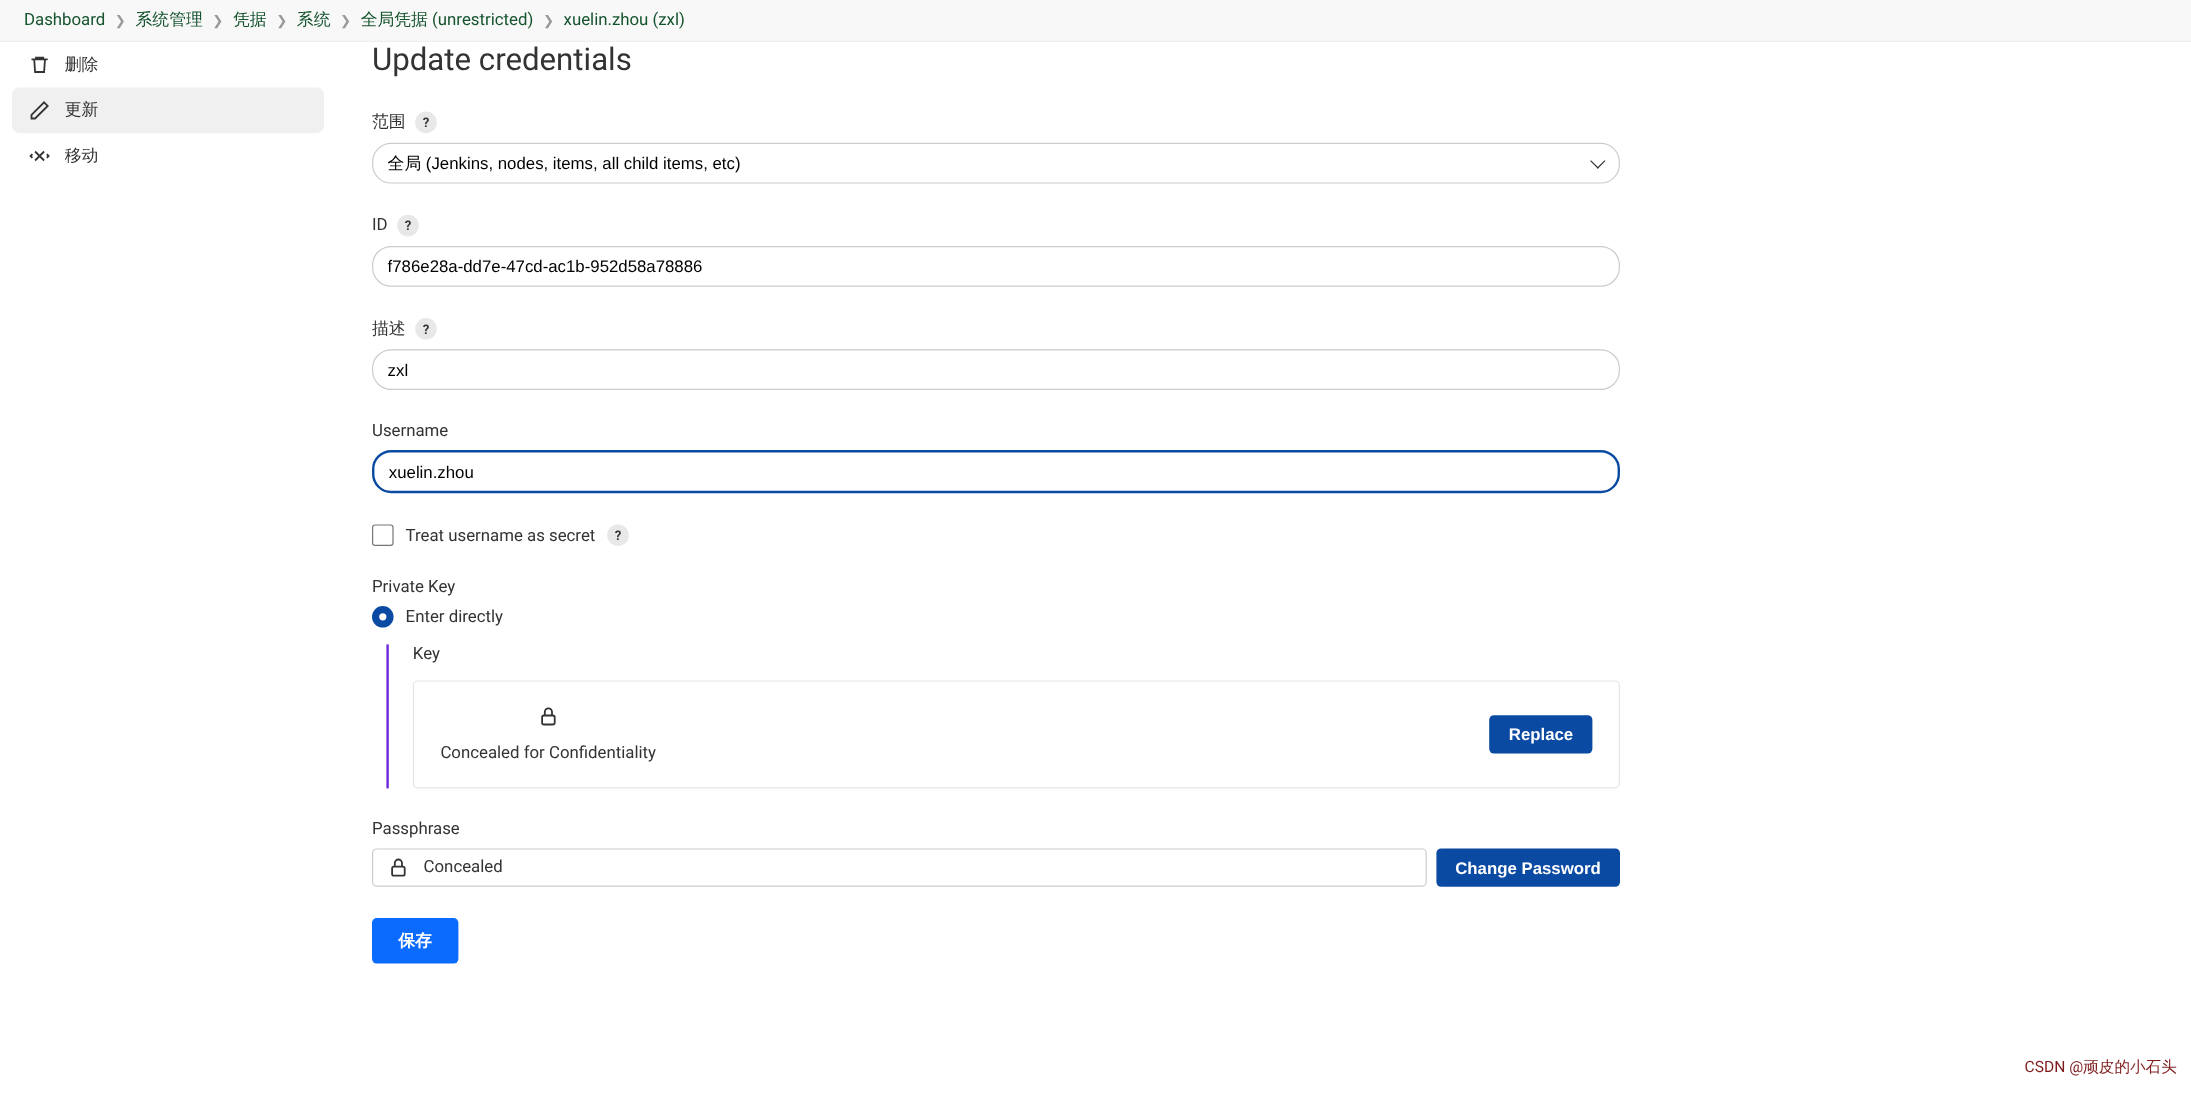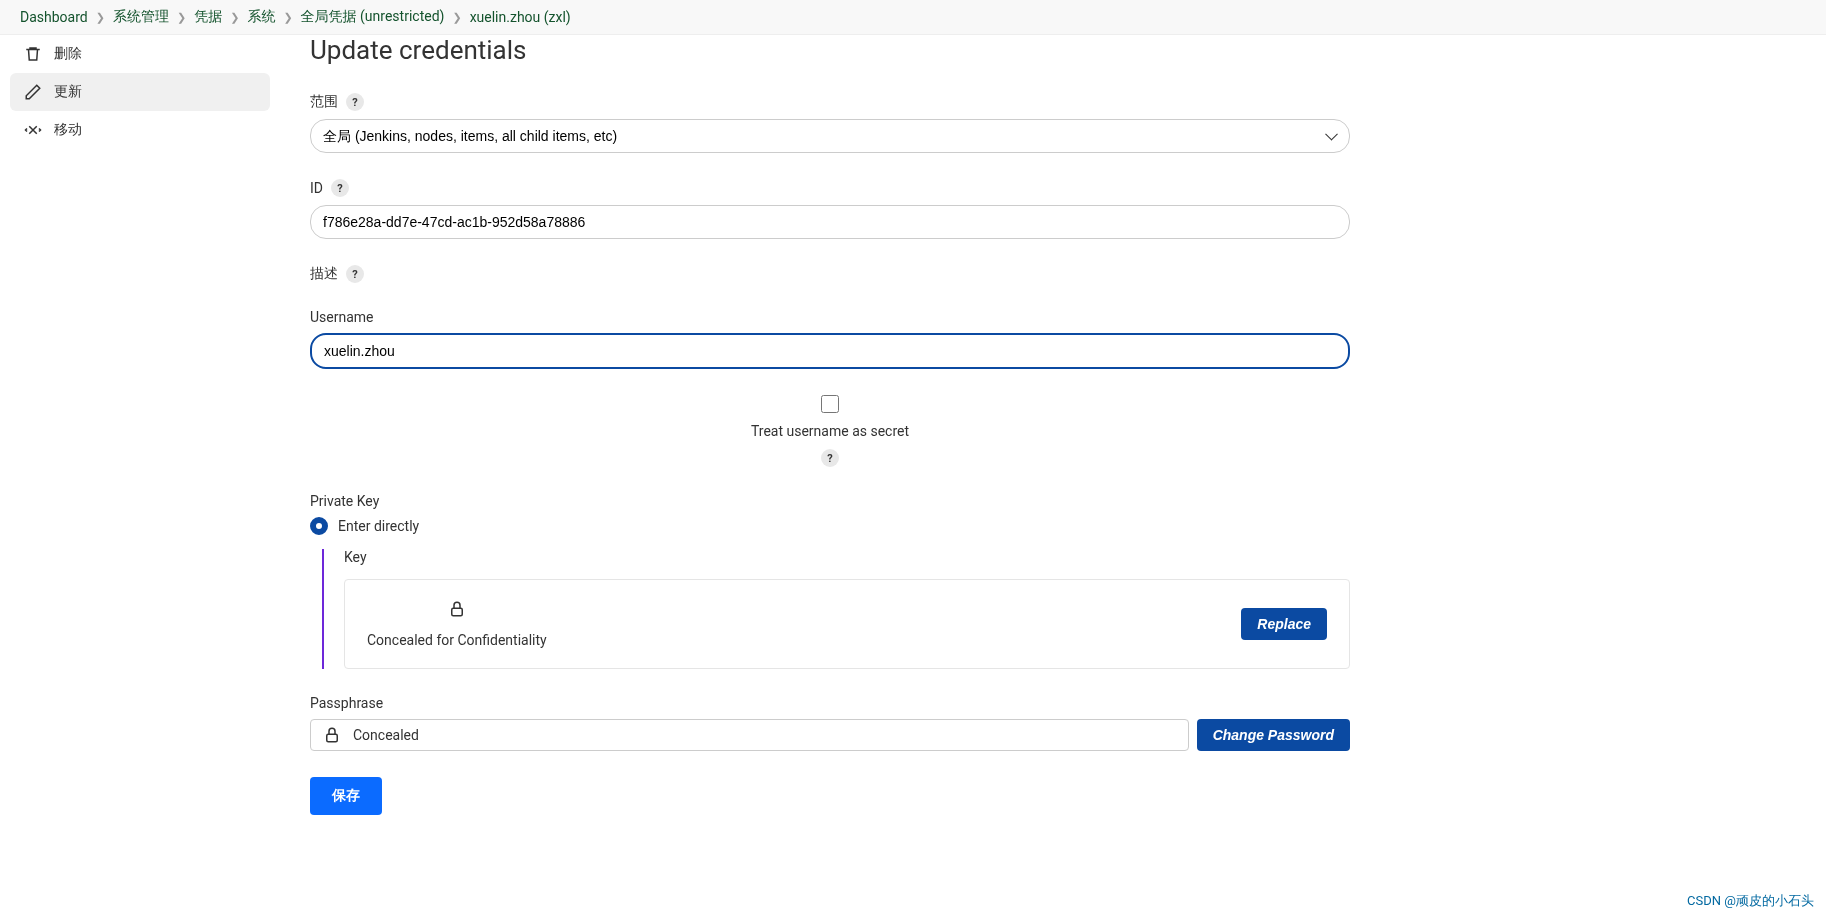--- a/index.html
+++ b/index.html
@@ -14,33 +14,33 @@
 .side-item svg { width: 18px; height: 18px; flex-shrink: 0; }
 .main { flex: 1; padding: 0 30px 30px 30px; max-width: 1100px; }
 h1 { font-size: 26px; font-weight: 400; margin-bottom: 28px; }
 .field { margin-bottom: 26px; }
 .label-row { display: flex; align-items: center; gap: 8px; margin-bottom: 8px; color: #333; }
 .help { display: inline-flex; align-items: center; justify-content: center; width: 18px; height: 18px; border-radius: 50%; background: #e8e8e8; font-size: 11px; font-weight: 700; color: #333; cursor: pointer; }
 .select-wrap { position: relative; }
 .select-wrap select, .text-input { width: 100%; padding: 8px 12px; border: 1px solid #ccc; border-radius: 16px; font-size: 14px; background: #fff; appearance: none; }
 .select-wrap::after { content: ""; position: absolute; right: 14px; top: 50%; width: 8px; height: 8px; border-right: 1.5px solid #333; border-bottom: 1.5px solid #333; transform: translateY(-70%) rotate(45deg); pointer-events: none; }
 .text-input.focused { border: 2px solid #0b4aa2; }
-.checkbox-row { display: flex; align-items: center; gap: 10px; flex-direction: column; }
+.checkbox-row { display: flex; align-items: flex-end; gap: 10px; }
 .checkbox-row input[type=checkbox] { width: 18px; height: 18px; border-radius: 4px; }
 .radio-row { display: flex; align-items: center; gap: 10px; margin-bottom: 14px; }
 .radio-dot { width: 18px; height: 18px; border-radius: 50%; border: 6px solid #0b4aa2; background: #fff; }
 .key-block { margin-left: 12px; border-left: 2px solid #6d28d9; padding-left: 20px; }
 .key-inner { margin-top: 14px; border: 1px solid #e5e5e5; border-radius: 4px; padding: 20px 22px; display: flex; align-items: center; justify-content: space-between; }
 .concealed-row { display: flex; align-items: center; gap: 14px; color: #333; flex-direction: column; }
-.btn-dark { background: #0b4aa2; color: #fff; border: none; padding: 8px 16px; border-radius: 4px; font-weight: 600; cursor: pointer; font-size: 14px; font-style: italic; }
+.btn-dark { background: #0b4aa2; color: #fff; border: none; padding: 8px 16px; border-radius: 4px; font-weight: 600; cursor: pointer; font-size: 14px; }
 .btn-primary { background: #0b6bff; color: #fff; border: none; padding: 10px 22px; border-radius: 4px; font-weight: 600; cursor: pointer; font-size: 14px; }
 .pass-row { display: flex; gap: 8px; align-items: flex-end; }
 .pass-input-wrap { flex: 1; display: flex; align-items: center; gap: 12px; border: 1px solid #ccc; border-radius: 4px; padding: 6px 12px; background: #fff; }
 .pass-input-wrap svg { width: 18px; height: 18px; }
-.watermark { position: fixed; right: 12px; bottom: 8px; color: #0369a1; font-size: 13px; }
+.watermark { position: fixed; right: 12px; bottom: 20px; color: #7f1d1d; font-size: 13px; }
 </style>
 </head>
 <body>
 
 <div class="breadcrumb">
   <a>Dashboard</a>
     <span class="sep">❯</span>
   <a>系统管理</a>
     <span class="sep">❯</span>
   <a>凭据</a>
@@ -95,20 +95,21 @@
         <span class="help">?</span>
       </div>
       <input class="text-input" value="f786e28a-dd7e-47cd-ac1b-952d58a78886" style="">
     </div>
 
     <div class="field">
       <div class="label-row">
         <span>描述</span>
         <span class="help">?</span>
       </div>
+      <input class="text-input" value="zxl" style="">
     </div>
 
     <div class="field">
       <div class="label-row">
         <span>Username</span>
       </div>
       <input class="text-input focused" value="xuelin.zhou" style="">
     </div>
 
     <div class="field">

